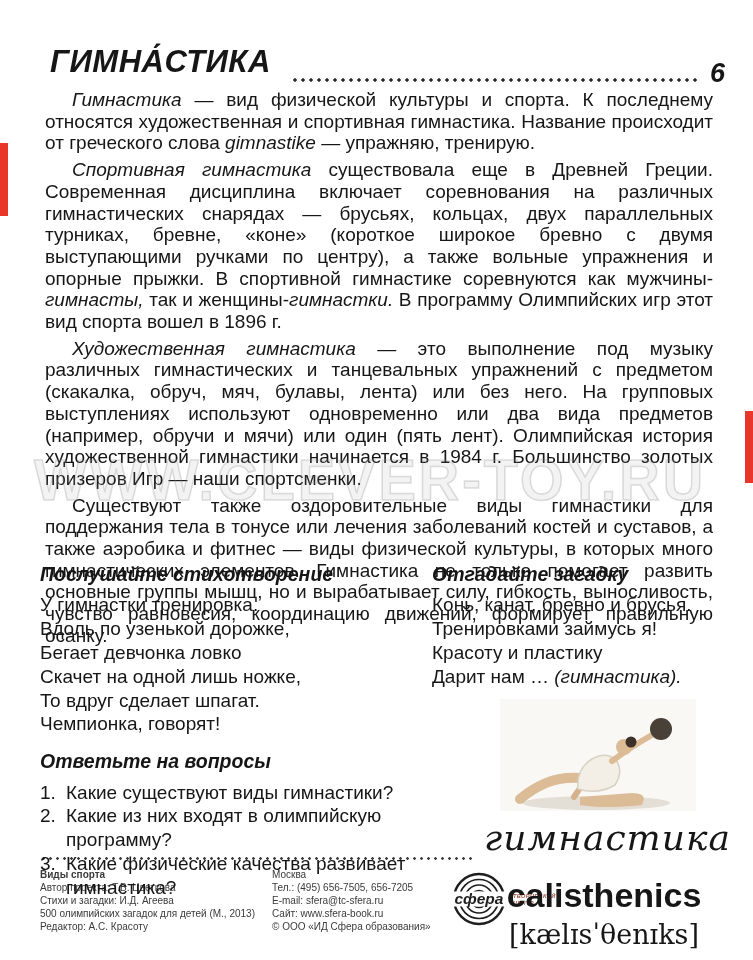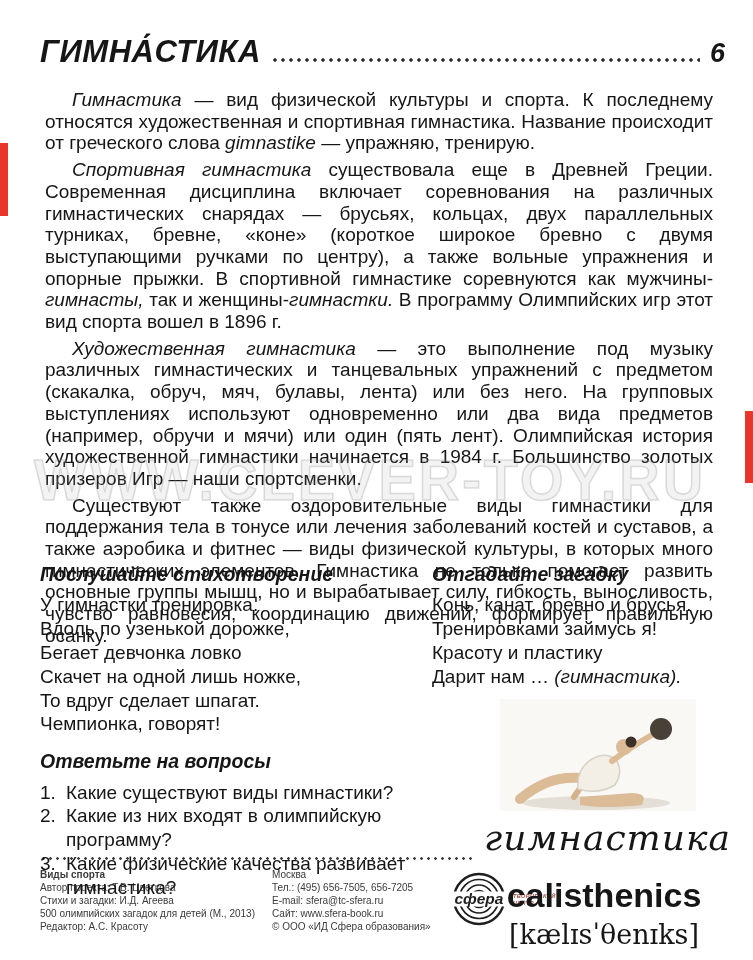--- a/index.html
+++ b/index.html
@@ -12,21 +12,21 @@
   .edge-mark.right{right:0;top:411px;height:72px;}
 
   
   .watermark{position:absolute;top:447px;left:34px;white-space:nowrap;z-index:3;
              font-weight:bold;font-size:56px;letter-spacing:3px;
              color:rgba(135,135,135,0.10);-webkit-text-stroke:1.5px rgba(135,135,135,0.28);
              pointer-events:none;transform:scaleY(1.04);}
 
   
   .title-row{position:absolute;top:36px;left:40px;right:28px;display:flex;align-items:flex-end;}
-  .page-title{margin:0;font-size:31px;font-style:italic;font-weight:bold;letter-spacing:0.5px;line-height:1;}
+  .page-title{margin:10px;font-size:31px;font-style:italic;font-weight:bold;letter-spacing:0.5px;line-height:1;}
   .leader{flex:1;height:6px;margin:0 10px 4px 10px;
           background-image:radial-gradient(circle,#2b2b2b 1.5px,transparent 1.8px);
           background-size:8px 6px;background-repeat:repeat-x;background-position:left center;}
   .page-number{font-size:27px;font-weight:bold;font-style:italic;line-height:1;margin-bottom:0px;}
 
   
   .article{position:absolute;top:84px;left:40px;width:678px;
            font-size:19px;line-height:21.7px;text-align:justify;hyphens:auto;}
   .article p{margin:5px;text-indent:27px;}
 

